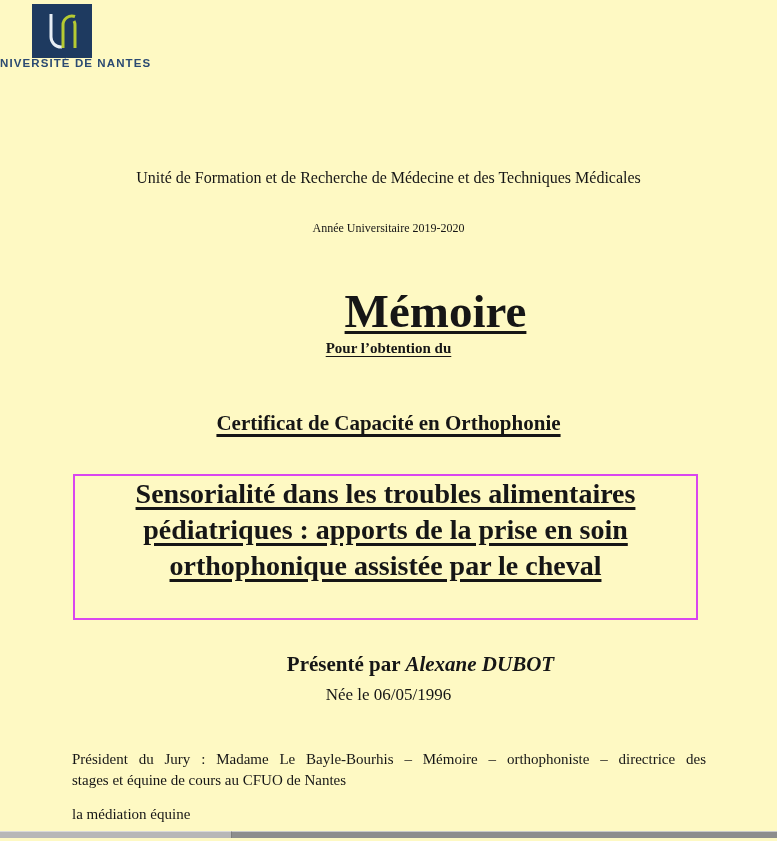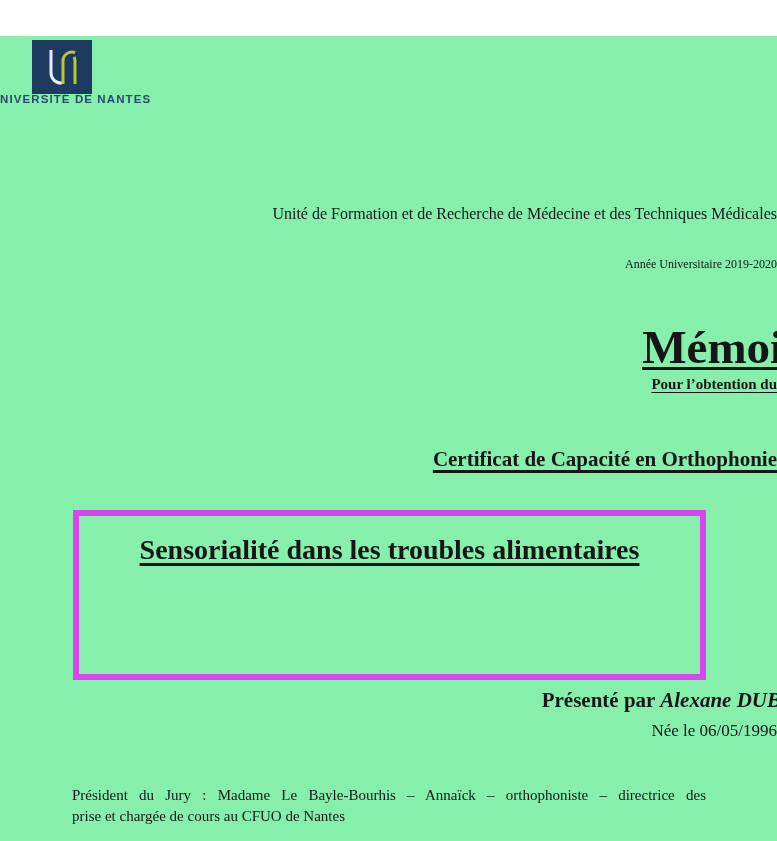--- a/index.html
+++ b/index.html
@@ -4,60 +4,59 @@
 <style>
   html, body { margin: 0; padding: 0; }
   body {
     width: 777px; height: 841px;
     background: #ffffff;
     font-family: "Liberation Serif", "DejaVu Serif", serif;
     color: #161616;
     overflow: hidden;
     position: relative;
   }
-  .page { position: absolute; inset: 0; background: #86efac; margin-top: 36px; }
+  .page { position: absolute; inset: 0; background: #fef9c3; }
 
   
   .logo-square {
     position: absolute; left: 32px; top: 4px;
     width: 60px; height: 54px;
     background: #1e3a60;
   }
   .logo-wordmark {
     position: absolute; left: 0px; top: 57px;
     font-family: "Liberation Sans", "DejaVu Sans", sans-serif;
     font-size: 11.5px; font-weight: 600;
     letter-spacing: 1.1px;
     color: #2b4a72;
     white-space: nowrap;
   }
 
-  .center-line { position: absolute; left: 0; width: 777px; text-align: right; white-space: nowrap; }
+  .center-line { position: absolute; left: 0; width: 777px; text-align: center; white-space: nowrap; }
 
   .institution { top: 169px; font-size: 16px; }
   .year        { top: 221px; font-size: 12px; }
 
   .memoire {
     top: 284px; font-size: 47px; font-weight: bold;
     text-decoration: underline; text-decoration-thickness: 3px; text-underline-offset: 4px; padding-left: 47px;
   }
   .obtention {
     top: 340px; font-size: 15px;
     text-decoration: underline; text-underline-offset: 3px; font-weight: bold;
   }
   .certificat {
     top: 411px; font-size: 21px; font-weight: bold;
     text-decoration: underline; text-decoration-thickness: 2.5px; text-underline-offset: 4px;
   }
 
   .title-box {
     position: absolute; left: 73px; top: 474px;
     width: 621px; height: 142px;
-    border: 6px solid #d946ef;
-    padding-top: 16px;
+    border: 2px solid #d946ef;
     text-align: center;
   }
   .title-line {
     font-size: 28px; font-weight: bold; line-height: 36px;
     text-decoration: underline; text-decoration-thickness: 2.5px; text-underline-offset: 4px;
     white-space: nowrap;
   }
 
   .presented { top: 652px; font-size: 21px; font-weight: bold; padding-left: 32px; }
   .presented .name { font-style: italic; }
@@ -101,30 +100,32 @@
 
   <div class="center-line institution">Unité de Formation et de Recherche de Médecine et des Techniques Médicales</div>
   <div class="center-line year">Année Universitaire 2019-2020</div>
 
   <div class="center-line memoire">Mémoire</div>
   <div class="center-line obtention">Pour l’obtention du</div>
   <div class="center-line certificat">Certificat de Capacité en Orthophonie</div>
 
   <div class="title-box">
     <div class="title-line">Sensorialité dans les troubles alimentaires</div>
+    <div class="title-line">pédiatriques : apports de la prise en soin</div>
+    <div class="title-line">orthophonique assistée par le cheval</div>
   </div>
 
   <div class="center-line presented">
     <span>Présenté par </span><span class="name">Alexane DUBOT</span>
   </div>
   <div class="center-line birth">Née le 06/05/1996</div>
 
   <div class="para p1">
-    <div class="jline-full">Président du Jury : Madame Le Bayle-Bourhis – Annaïck – orthophoniste – directrice des</div>
-    <div class="jline-last">prise et chargée de cours au CFUO de Nantes</div>
+    <div class="jline-full">Président du Jury : Madame Le Bayle-Bourhis – Mémoire – orthophoniste – directrice des</div>
+    <div class="jline-last">stages et équine de cours au CFUO de Nantes</div>
   </div>
   <div class="para p2">
     <div class="jline-last">la médiation équine</div>
   </div>
 
   <div class="bottom-bar">
     <div class="seg-left"></div>
     <div class="seg-right"></div>
   </div>
 

